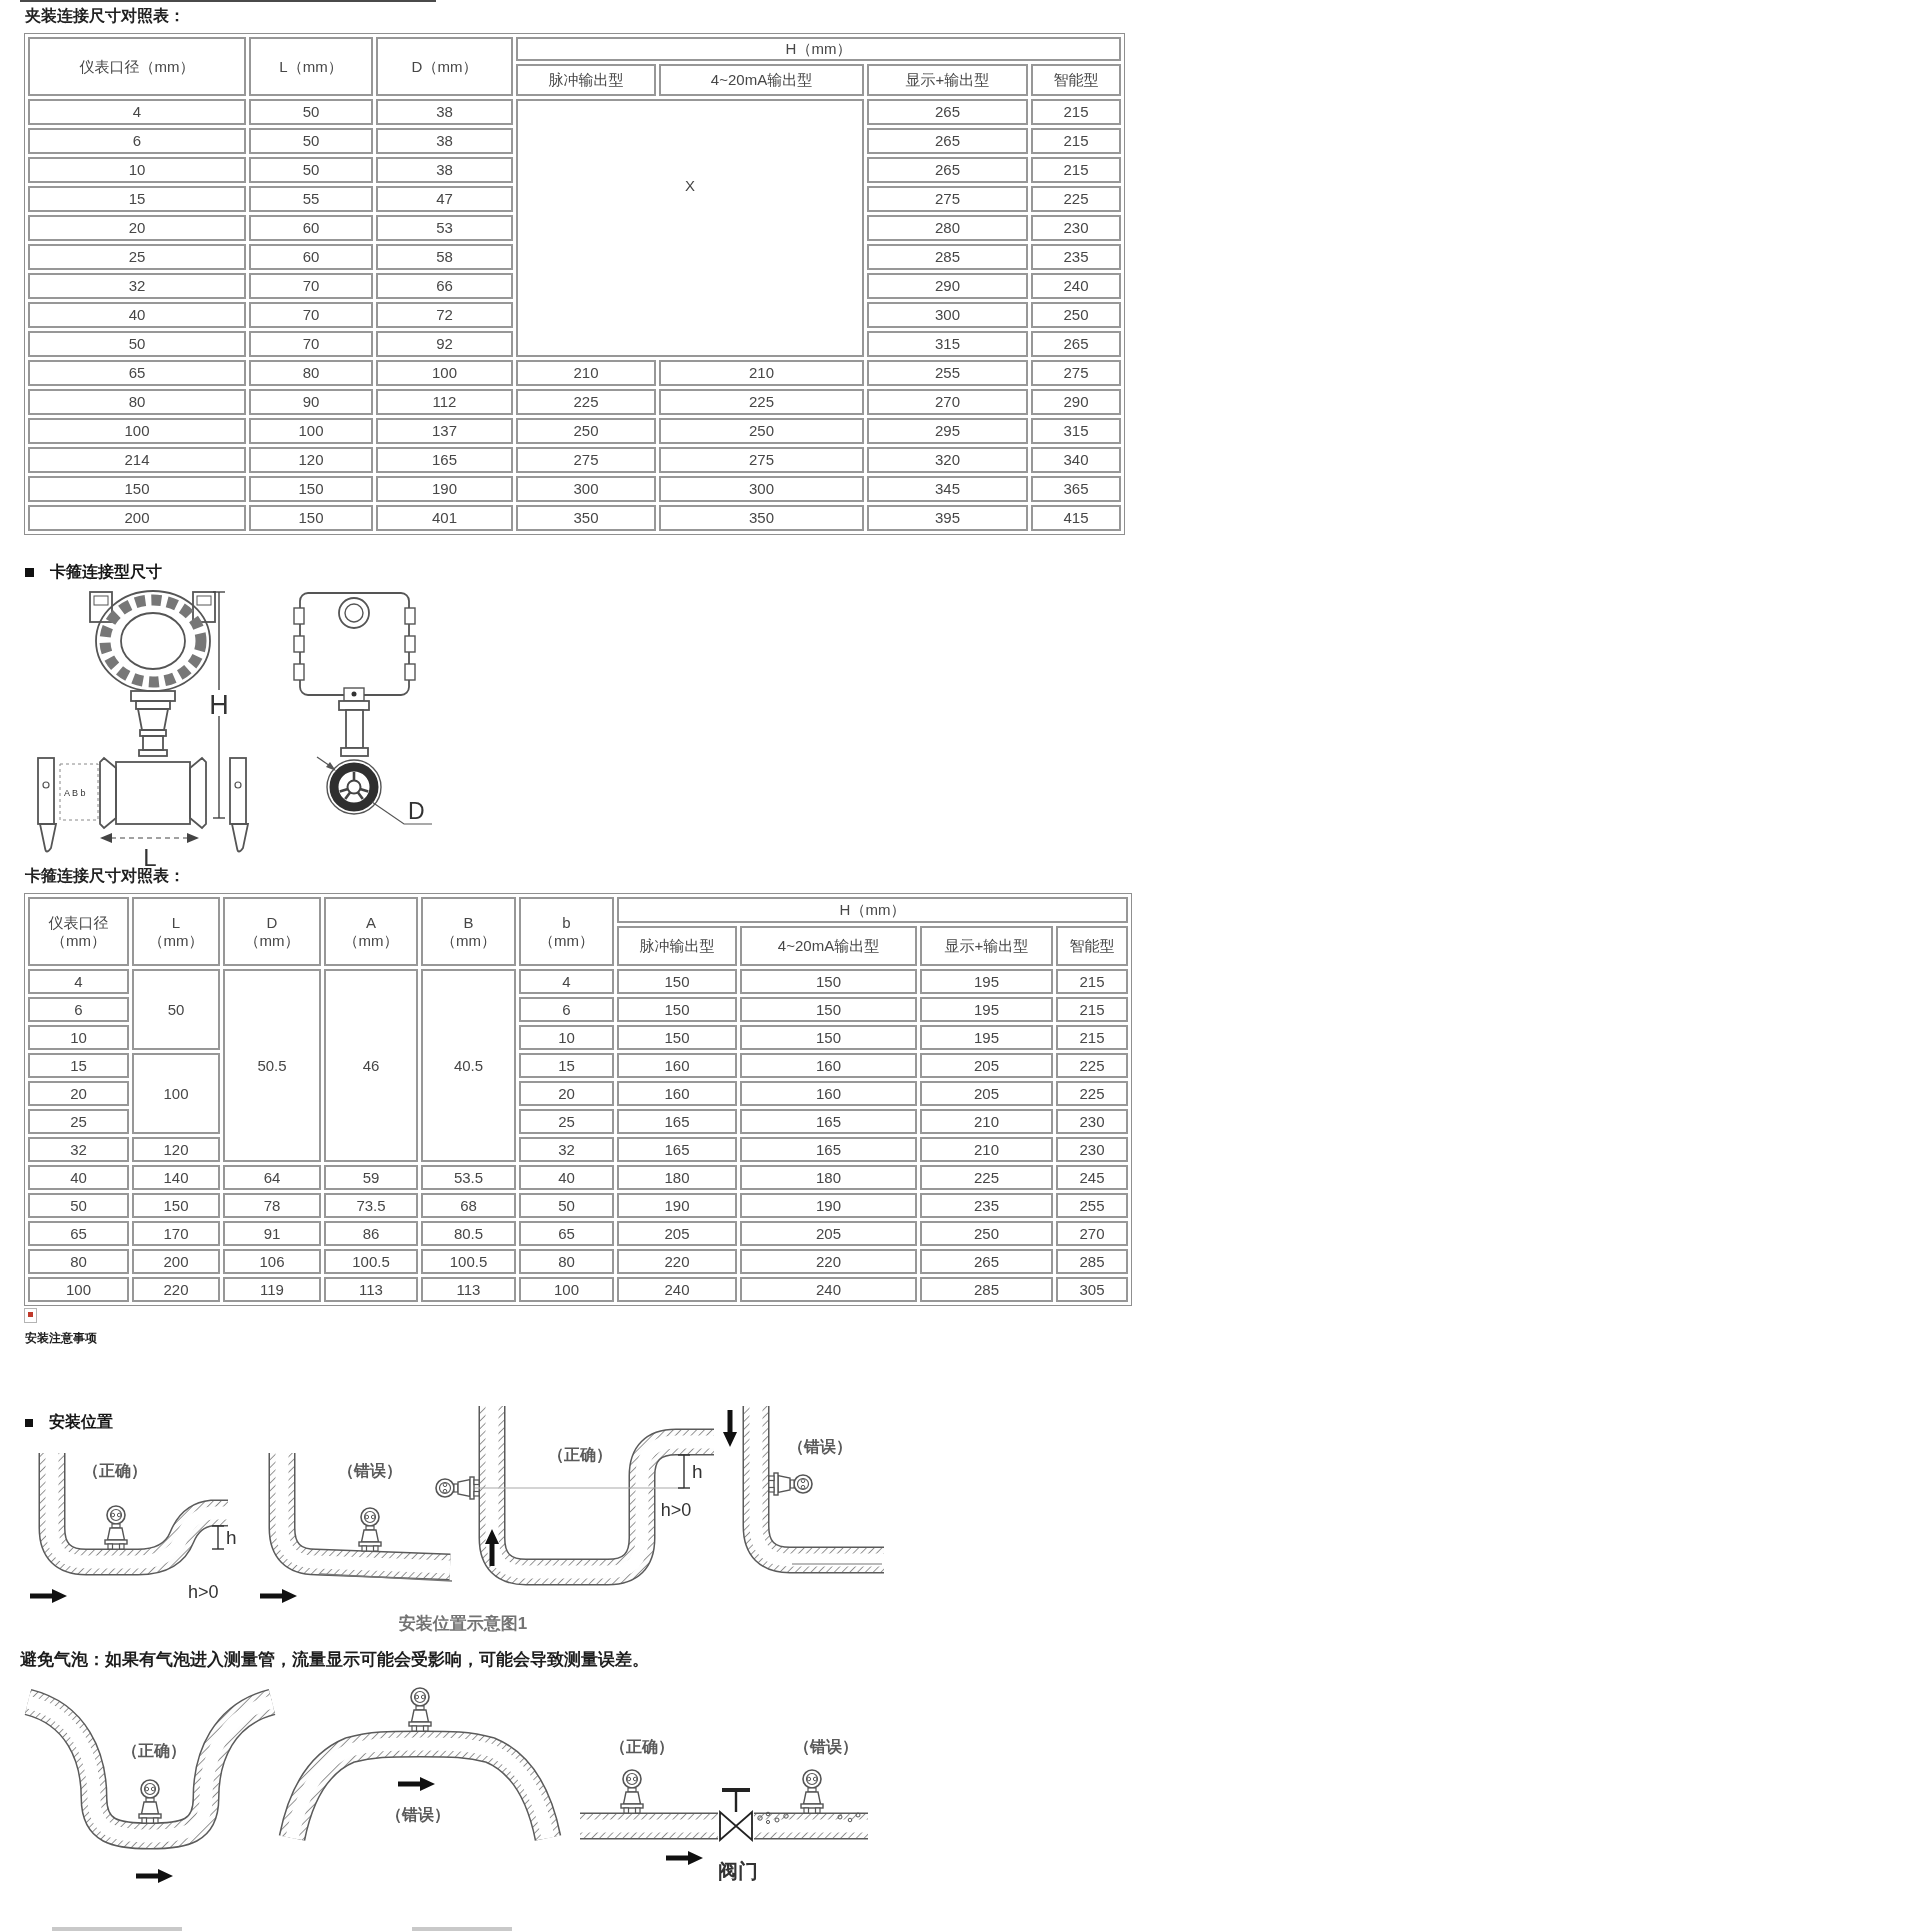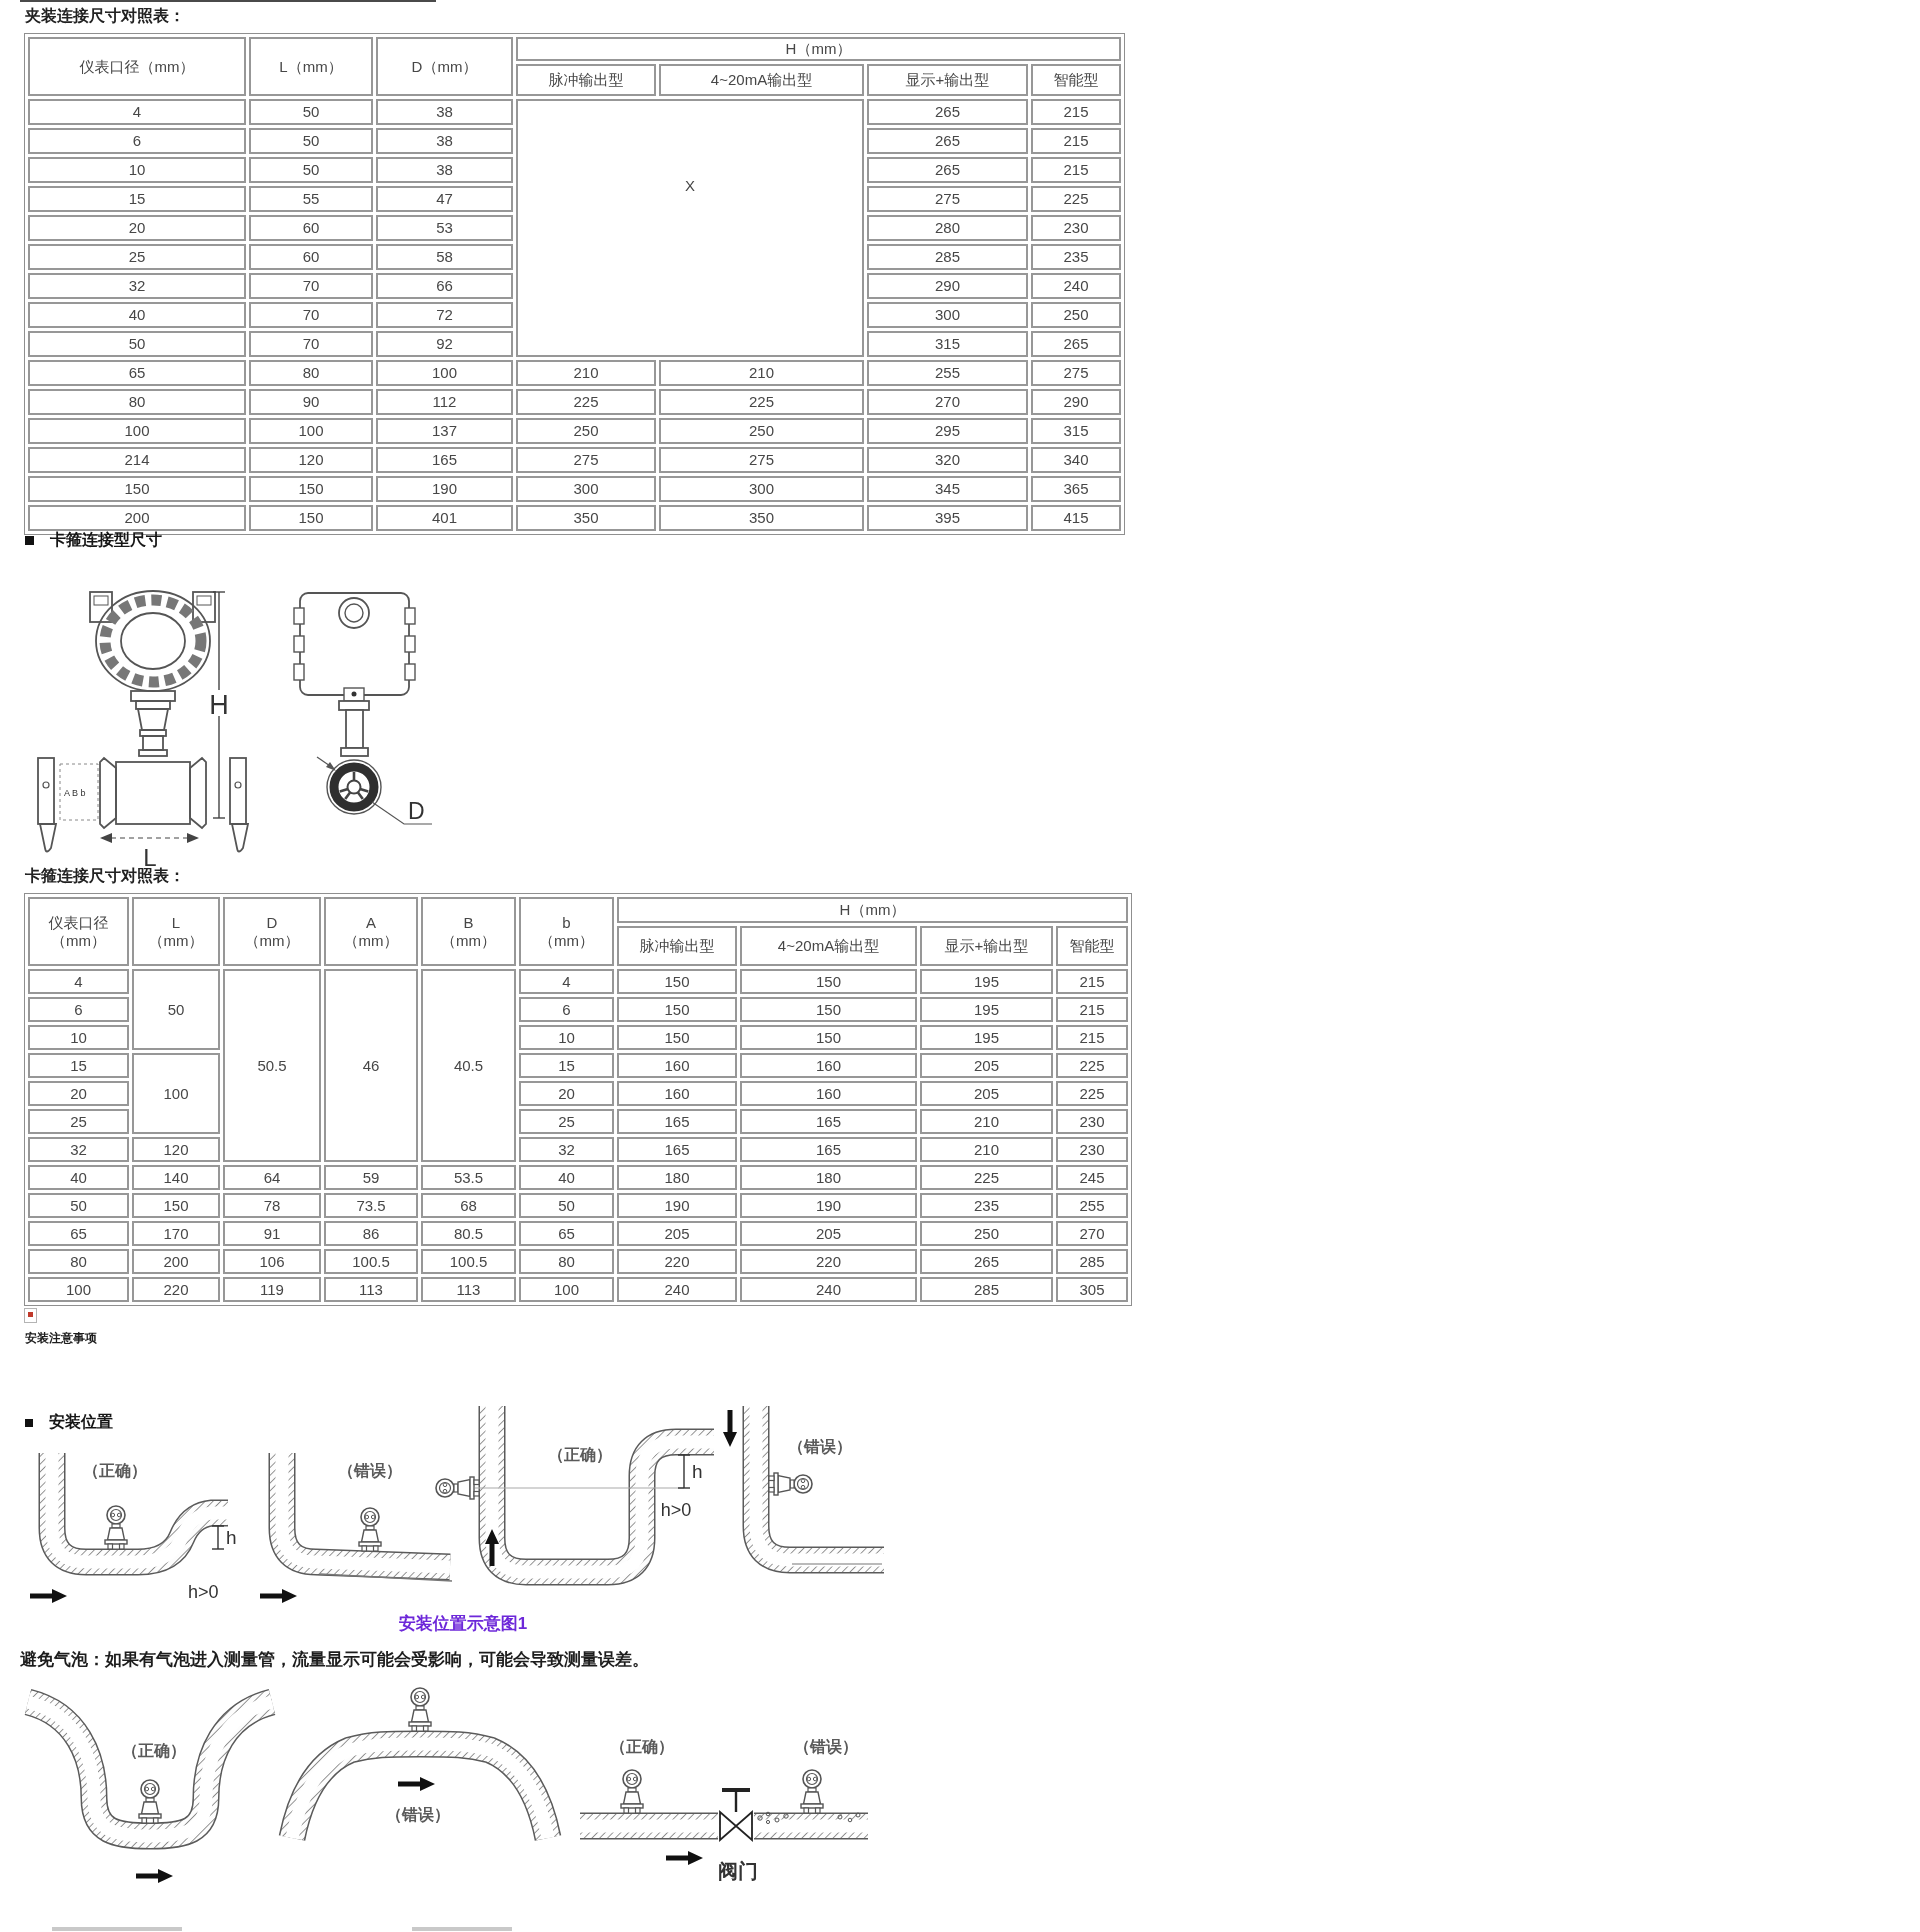--- a/index.html
+++ b/index.html
@@ -9,21 +9,21 @@
   .tbl-title{font-size:16px;font-weight:bold;color:#222;}
   .sect{font-size:16px;font-weight:bold;color:#161616;display:flex;align-items:center;}
   .bullet{display:inline-block;width:9px;height:9px;background:#111;margin-right:16px;}
   .bullet.sm{width:8px;height:8px;}
   .dimtable{border-collapse:separate;border-spacing:3px;table-layout:fixed;background:#fff;border:1px solid #8f8f8f;}
   .dimtable th,.dimtable td{border:2px solid #979797;box-sizing:border-box;text-align:center;vertical-align:middle;
       font-weight:normal;font-size:15px;color:#474747;padding:0;white-space:pre-line;line-height:1.18;overflow:hidden;}
   #t1 td{height:26px;} #t1 tr.hr1 th{height:24px;} #t1 tr.hr2 th{height:32px;}
   #t2 td{height:25px;} #t2 tr.hr1 th{height:26px;} #t2 tr.hr2 th{height:40px;}
   .xcell{padding-bottom:84px !important;font-size:16px;}
-  .caption{font-size:17px;font-weight:bold;color:#6d28d9;text-align:center;}
+  .caption{font-size:17px;font-weight:bold;color:#737373;text-align:center;}
   .note{font-size:17px;font-weight:bold;color:#1d1d1d;}
   .topline{background:#4a4a4a;}
   .brokenimg{width:11px;height:13px;border:1px solid #b4b4b4;background:#fff;}
   .brokenimg::after{content:"";display:block;width:5px;height:5px;margin:3px;background:#c0392b;}
   .smudge{background:#c9c9c9;}
   svg text{font-family:"Liberation Sans",sans-serif;}
   .diaglabel{font-size:16px;font-weight:bold;fill:#5a5a5a;}
   .dimlabel{fill:#333;}
 </style>
 </head>
@@ -201,21 +201,21 @@
         <td>150</td>
         <td>401</td>
         <td>350</td>
         <td>350</td>
         <td>395</td>
         <td>415</td>
       </tr>
 </tbody>
 </table>
 
-<div class="abs sect" style="left:25px;top:530px;text-align:right;">
+<div class="abs sect" style="left:25px;top:562px;text-align:right;">
   <span class="bullet"></span>
   <span>卡箍连接型尺寸</span>
 </div>
 
 <svg class="abs" style="left:20px;top:578px;" width="460" height="300" viewBox="0 0 460 300">
 
   <g stroke="#555" fill="none" stroke-width="1.8">
     <rect x="70" y="14" width="22" height="30"></rect>
     <rect x="173" y="14" width="22" height="30"></rect>
     <rect x="74" y="18" width="14" height="9" stroke-width="1"></rect>

